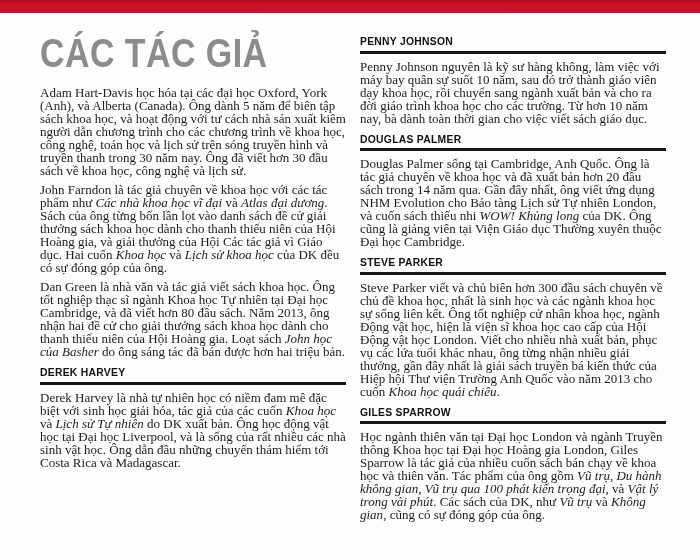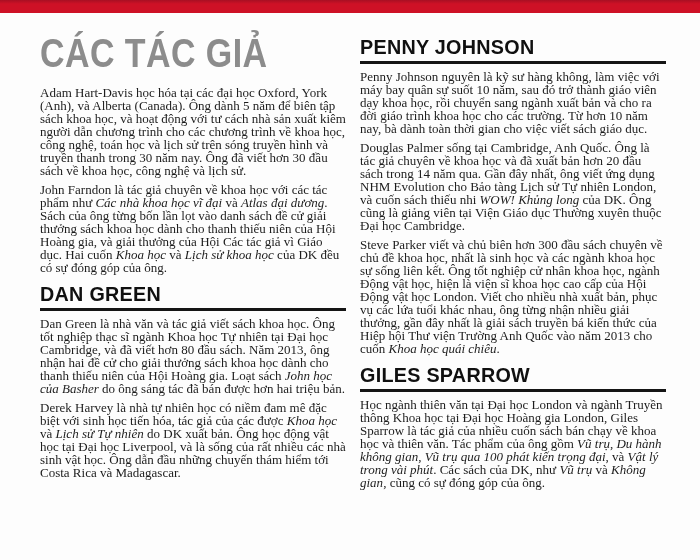--- a/index.html
+++ b/index.html
@@ -56,21 +56,21 @@
     transform-origin: 0 50%;
     white-space: nowrap;
   }
   section { margin: 0; }
   .author-heading {
     margin: 9px 0 0 0;
     padding-bottom: 3px;
     border-bottom: 3.5px solid #151515;
     font-family: "Liberation Sans", sans-serif;
     font-weight: 700;
-    font-size: 21px;
+    font-size: 11px;
     line-height: 1.05;
     color: #101010;
     letter-spacing: 0.3px;
   }
   section:first-of-type .author-heading { margin-top: 0; }
   .author-bio {
     margin: 6px 0 0 0;
     font-size: 13px;
     line-height: 13px;
     color: #1c1c1c;
@@ -91,40 +91,42 @@
 
       <section>
         <p class="author-bio"><span>Adam Hart-Davis học hóa tại các đại học Oxford, York (Anh), và Alberta (Canada). Ông dành 5 năm để biên tập sách khoa học, và hoạt động với tư cách nhà sản xuất kiêm người dẫn chương trình cho các chương trình về khoa học, công nghệ, toán học và lịch sử trên sóng truyền hình và truyền thanh trong 30 năm nay. Ông đã viết hơn 30 đầu sách về khoa học, công nghệ và lịch sử.</span></p>
       </section>
 
       <section>
         <p class="author-bio"><span>John Farndon là tác giả chuyên về khoa học với các tác phẩm như </span><i>Các nhà khoa học vĩ đại</i><span> và </span><i>Atlas đại dương</i><span>. Sách của ông từng bốn lần lọt vào danh sách đề cử giải thưởng sách khoa học dành cho thanh thiếu niên của Hội Hoàng gia, và giải thưởng của Hội Các tác giả vì Giáo dục. Hai cuốn </span><i>Khoa học</i><span> và </span><i>Lịch sử khoa học</i><span> của DK đều có sự đóng góp của ông.</span></p>
       </section>
 
       <section>
-        <h2 class="author-heading"><span class="cond">DAN GREEN</span></h2>
         <p class="author-bio"><span>Dan Green là nhà văn và tác giả viết sách khoa học. Ông tốt nghiệp thạc sĩ ngành Khoa học Tự nhiên tại Đại học Cambridge, và đã viết hơn 80 đầu sách. Năm 2013, ông nhận hai đề cử cho giải thưởng sách khoa học dành cho thanh thiếu niên của Hội Hoàng gia. Loạt sách </span><i>John học của Basher</i><span> do ông sáng tác đã bán được hơn hai triệu bản.</span></p>
       </section>
 
       <section>
-        <p class="author-bio"><span>Derek Harvey là nhà tự nhiên học có niềm đam mê đặc biệt với sinh học tiến hóa, tác giả của các được </span><i>Khoa học</i><span> và </span><i>Lịch sử Tự nhiên</i><span> do DK xuất bản. Ông học động vật học tại Đại học Liverpool, và là sống của rất nhiều các nhà sinh vật học. Ông dẫn đầu những chuyến thám hiểm tới Costa Rica và Madagascar.</span></p>
+        <h2 class="author-heading"><span class="cond">DEREK HARVEY</span></h2>
+        <p class="author-bio"><span>Derek Harvey là nhà tự nhiên học có niềm đam mê đặc biệt với sinh học giải hóa, tác giả của các cuốn </span><i>Khoa học</i><span> và </span><i>Lịch sử Tự nhiên</i><span> do DK xuất bản. Ông học động vật học tại Đại học Liverpool, và là sống của rất nhiều các nhà sinh vật học. Ông dẫn đầu những chuyến thám hiểm tới Costa Rica và Madagascar.</span></p>
       </section>
     </div>
 
     <div class="col right">
       <section>
         <h2 class="author-heading"><span class="cond">PENNY JOHNSON</span></h2>
         <p class="author-bio"><span>Penny Johnson nguyên là kỹ sư hàng không, làm việc với máy bay quân sự suốt 10 năm, sau đó trở thành giáo viên dạy khoa học, rồi chuyển sang ngành xuất bản và cho ra đời giáo trình khoa học cho các trường. Từ hơn 10 năm nay, bà dành toàn thời gian cho việc viết sách giáo dục.</span></p>
       </section>
 
       <section>
+        <h2 class="author-heading"><span class="cond">DOUGLAS PALMER</span></h2>
         <p class="author-bio"><span>Douglas Palmer sống tại Cambridge, Anh Quốc. Ông là tác giả chuyên về khoa học và đã xuất bản hơn 20 đầu sách trong 14 năm qua. Gần đây nhất, ông viết ứng dụng NHM Evolution cho Bảo tàng Lịch sử Tự nhiên London, và cuốn sách thiếu nhi </span><i>WOW! Khủng long</i><span> của DK. Ông cũng là giảng viên tại Viện Giáo dục Thường xuyên thuộc Đại học Cambridge.</span></p>
       </section>
 
       <section>
+        <h2 class="author-heading"><span class="cond">STEVE PARKER</span></h2>
         <p class="author-bio"><span>Steve Parker viết và chủ biên hơn 300 đầu sách chuyên về chủ đề khoa học, nhất là sinh học và các ngành khoa học sự sống liên kết. Ông tốt nghiệp cử nhân khoa học, ngành Động vật học, hiện là viện sĩ khoa học cao cấp của Hội Động vật học London. Viết cho nhiều nhà xuất bản, phục vụ các lứa tuổi khác nhau, ông từng nhận nhiều giải thưởng, gần đây nhất là giải sách truyền bá kiến thức của Hiệp hội Thư viện Trường Anh Quốc vào năm 2013 cho cuốn </span><i>Khoa học quái chiêu</i><span>.</span></p>
       </section>
 
       <section>
         <h2 class="author-heading"><span class="cond">GILES SPARROW</span></h2>
         <p class="author-bio"><span>Học ngành thiên văn tại Đại học London và ngành Truyền thông Khoa học tại Đại học Hoàng gia London, Giles Sparrow là tác giả của nhiều cuốn sách bán chạy về khoa học và thiên văn. Tác phẩm của ông gồm </span><i>Vũ trụ</i><span>, </span><i>Du hành không gian</i><span>, </span><i>Vũ trụ qua 100 phát kiến trọng đại</i><span>, và </span><i>Vật lý trong vài phút</i><span>. Các sách của DK, như </span><i>Vũ trụ</i><span> và </span><i>Không gian</i><span>, cũng có sự đóng góp của ông.</span></p>
       </section>
     </div>
 
   </div>

